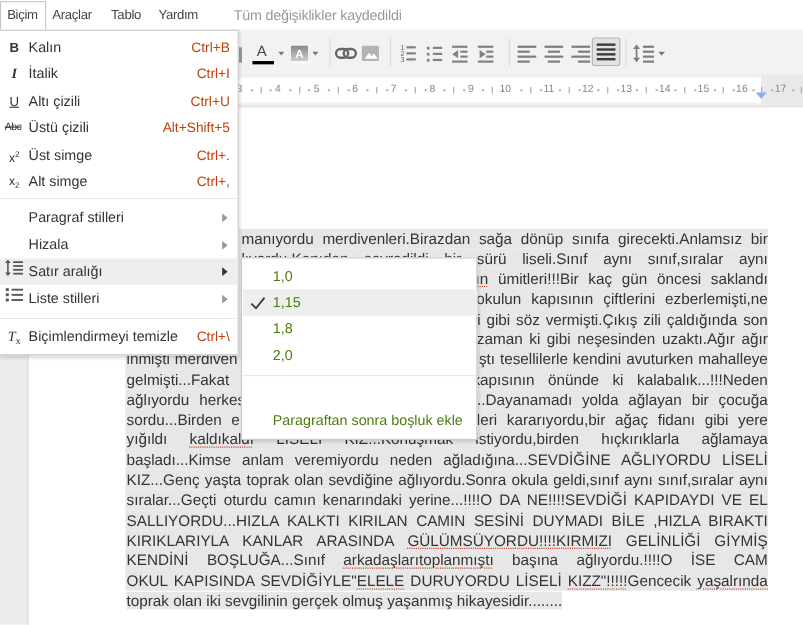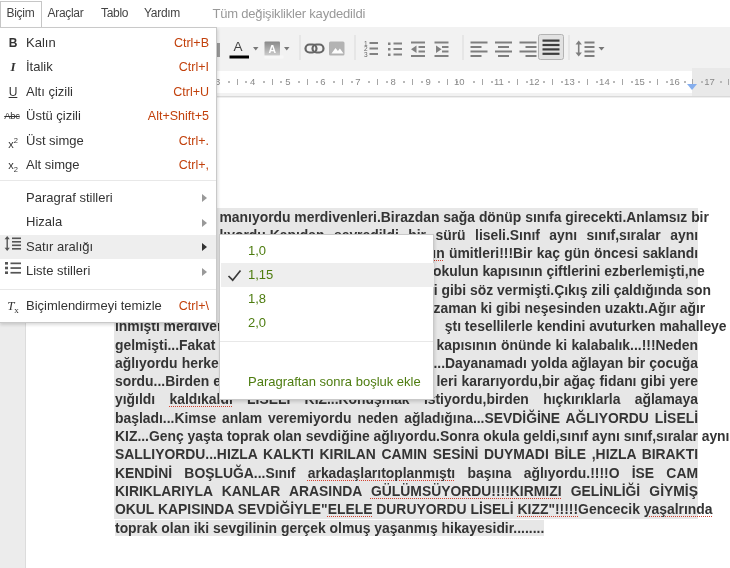--- a/index.html
+++ b/index.html
@@ -22,21 +22,21 @@
 #ruler .num{position:absolute;top:8.5px;font-size:9.5px;color:#888;line-height:10px;}
 #ruler .tick{position:absolute;top:11px;width:1px;height:6px;background:#a6a6a6;}
 #ruler .dot{position:absolute;top:13px;width:2px;height:2px;background:#b9b9b9;}
 #rmarker{position:absolute;left:687px;top:15.5px;width:0;height:0;
  border-left:5.5px solid transparent;border-right:5.5px solid transparent;border-top:6px solid #85aeee;}
 
 #pagearea{position:absolute;left:0;top:98px;width:730px;height:470px;background:#fff;}
 #leftgray{position:absolute;left:0;top:96px;width:25px;height:472px;background:#ececec;
  border-right:1px solid #dcdcdc;}
 
-#doc{position:absolute;left:114px;top:207.5px;width:584px;font-size:13.9px;color:#343434;font-weight:bold;}
+#doc{position:absolute;left:114px;top:207.5px;width:584px;font-size:13.9px;color:#343434;}
 #doc .ln{height:18.3px;line-height:18.3px;background:#e7e7e7;white-space:nowrap;
  text-align:justify;text-align-last:justify;padding-left:1px;box-sizing:border-box;}
 #doc .ln19{height:18.3px;line-height:18.3px;white-space:pre;padding-left:1px;}
 #doc .ln19 .bg{background:#e7e7e7;}
 #doc .f{display:inline-block;}
 .sq{text-decoration:underline;text-decoration-style:dotted;text-decoration-color:#d2402f;
  text-decoration-thickness:1px;text-underline-offset:2px;}
 
 .menu{position:absolute;background:#fff;border:1px solid #c9c9c9;
  box-shadow:1px 2px 3px rgba(0,0,0,.14);box-sizing:border-box;z-index:20;}
@@ -256,23 +256,24 @@
 <div class="ln"><span class="f" style="width:318px"></span>okulun kapısının çiftlerini ezberlemişti,ne</div>
 <div class="ln"><span class="f" style="width:318.8px"></span>i gibi söz vermişti.Çıkış zili çaldığında son</div>
 <div class="ln"><span class="f" style="width:318.5px"></span>zaman ki gibi neşesinden uzaktı.Ağır ağır</div>
 <div class="ln">inmişti merdiven<span class="f" style="width:219.4px"></span>ştı tesellilerle kendini avuturken mahalleye</div>
 <div class="ln">gelmişti...Fakat<span class="f" style="width:221.1px"></span>kapısının önünde ki kalabalık...!!!Neden</div>
 <div class="ln">ağlıyordu herkes<span class="f" style="width:198.5px"></span>Z...Dayanamadı yolda ağlayan bir çocuğa</div>
 <div class="ln">sordu...Birden e<span class="f" style="width:215.5px"></span>leri kararıyordu,bir ağaç fidanı gibi yere</div>
 <div class="ln">yığıldı <span class="sq">kaldıkaldı</span> LİSELİ KIZ...Konuşmak istiyordu,birden hıçkırıklarla ağlamaya</div>
 <div class="ln">başladı...Kimse anlam veremiyordu neden ağladığına...SEVDİĞİNE AĞLIYORDU LİSELİ</div>
 <div class="ln">KIZ...Genç yaşta toprak olan sevdiğine ağlıyordu.Sonra okula geldi,sınıf aynı sınıf,sıralar aynı</div>
+<div class="ln">sıralar...Geçti oturdu camın kenarındaki yerine...!!!!O DA NE!!!!SEVDİĞİ KAPIDAYDI VE EL</div>
 <div class="ln">SALLIYORDU...HIZLA KALKTI KIRILAN CAMIN SESİNİ DUYMADI BİLE ,HIZLA BIRAKTI</div>
+<div class="ln">KIRIKLARIYLA KANLAR ARASINDA <span class="sq">GÜLÜMSÜYORDU!!!!KIRMIZI</span> GELİNLİĞİ GİYMİŞ</div>
 <div class="ln">KENDİNİ BOŞLUĞA...Sınıf <span class="sq">arkadaşlarıtoplanmıştı</span> başına ağlıyordu.!!!!O İSE CAM</div>
-<div class="ln">KIRIKLARIYLA KANLAR ARASINDA <span class="sq">GÜLÜMSÜYORDU!!!!KIRMIZI</span> GELİNLİĞİ GİYMİŞ</div>
 <div class="ln">OKUL KAPISINDA SEVDİĞİYLE"<span class="sq">ELELE</span> DURUYORDU LİSELİ <span class="sq">KIZZ"!!!!!</span>Gencecik <span class="sq">yaşalrında</span></div>
 <div class="ln19"><span class="bg">toprak olan iki sevgilinin gerçek olmuş yaşanmış hikayesidir........</span></div>
 </div>
 
 <div class="menu" id="mainmenu">
  <div class="mrow" style="top:2.5px">
       <span class="ic" style="font-weight:bold;font-size:12px">B</span>
       <span class="txt">Kalın</span>
       <span class="sc">Ctrl+B</span>
     </div>

